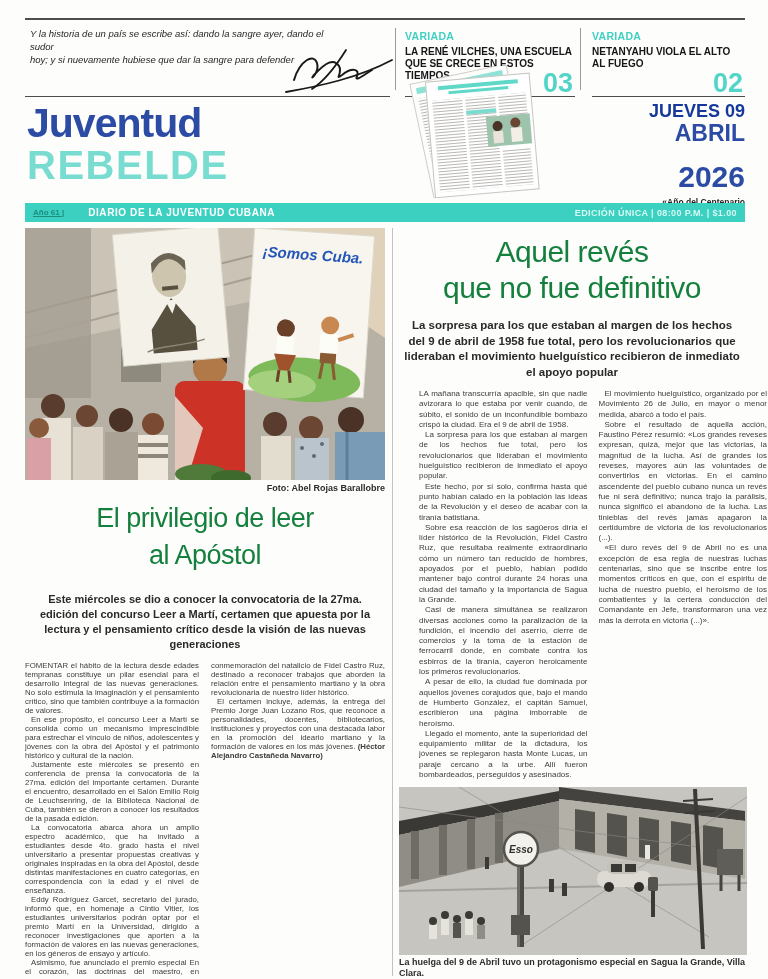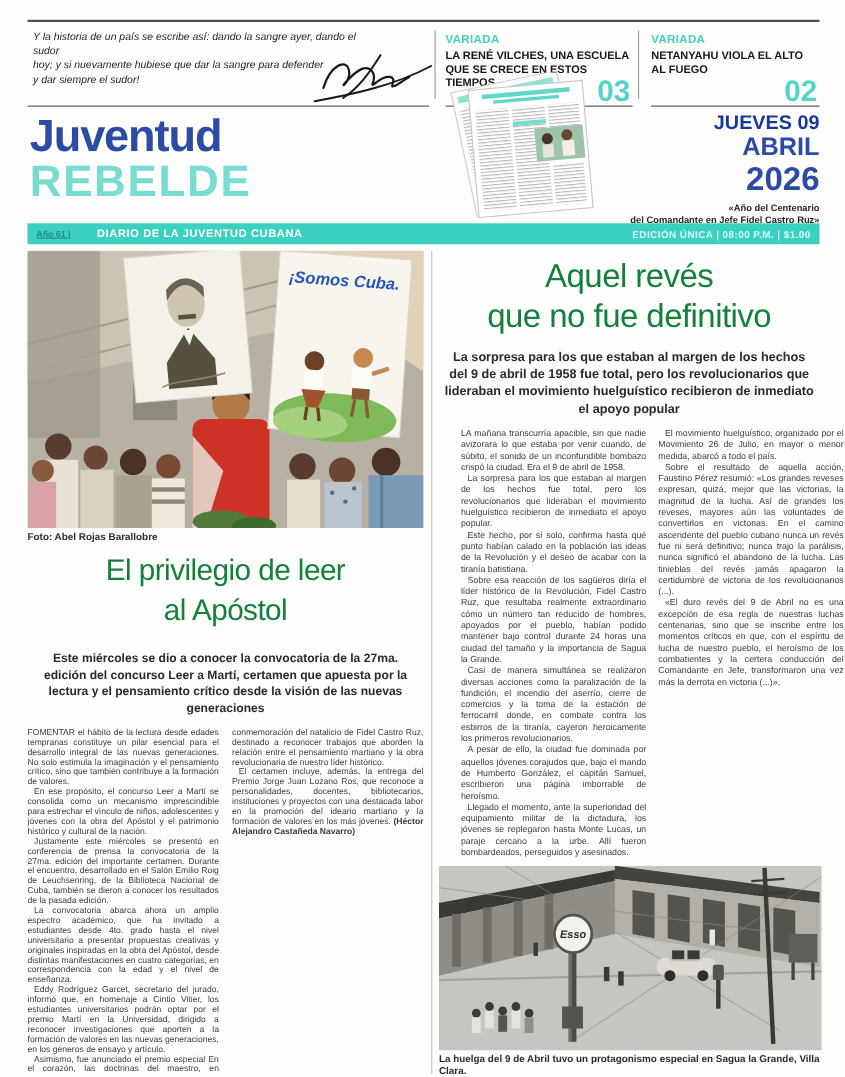--- a/index.html
+++ b/index.html
@@ -26,34 +26,34 @@
   .hdr-rule { top:96px; height:1px; background:#4d4d4d; }
   .hr1 { left:25px; width:365px; } .hr2 { left:405px; width:170px; } .hr3 { left:592px; width:153px; }
 
   
   .mast-title1 { left:27px; top:100px; font-size:41px; font-weight:bold; color:#2b4ba5; letter-spacing:-1px; }
   .mast-title2 { left:27px; top:143px; font-size:40px; font-weight:bold; color:#79dcd1; letter-spacing:1.5px; }
   .thumb { left:404px; top:66px; }
   .dateblock { right:23px; top:102px; text-align:right; line-height:1; }
   .date-day   { font-size:18px; font-weight:bold; color:#16389a; }
   .date-month { font-size:23px; font-weight:bold; color:#2b4ba5; margin-top:2px; }
-  .date-year  { font-size:30px; font-weight:bold; color:#2b4ba5; margin-top:4px; }
+  .date-year  { font-size:30px; font-weight:bold; color:#2b4ba5; margin-top:17px; }
   .slogan { margin-top:5px; font-size:8.5px; line-height:10.5px; color:#262626; font-weight:bold; }
 
   .tealbar { left:25px; top:203px; width:720px; height:19px; background:#3bd0c0;
              display:flex; align-items:center; padding:0 8px; color:#fff; }
   .bar-prefix { font-size:8px; font-weight:bold; color:#1d8d80; margin-right:24px;text-decoration:underline; }
   .bar-title { font-size:10px; font-weight:bold; letter-spacing:.6px; }
   .bar-right { margin-left:auto; font-size:9px; font-weight:bold; color:#d6f9f3; letter-spacing:.4px; }
 
   
   .main-divider { left:392px; top:228px; width:1px; height:748px; background:#c2c2c2; }
 
   .lphoto { left:25px; top:228px; }
-  .lcaption { left:25px; top:483px; width:360px; 
+  .lcaption { left:25px; top:483px; width:360px; text-align:right;
               font-size:9px; font-weight:bold; color:#2c2c2c; }
   .headline { text-align:center; font-weight:normal; color:#15803d; }
   .lheadline { left:25px; top:500px; width:360px; font-size:27px; line-height:37px; letter-spacing:-.5px; }
   .deck { text-align:center; font-weight:bold; color:#2a2a2a; }
   .ldeck { left:30px; top:592px; width:350px; font-size:11px; line-height:15px; }
   .body { column-count:2; column-fill:auto; text-align:justify; overflow:hidden; color:#3c3c3c; }
   .body p { text-indent:6px; }
   .body p:first-child { text-indent:0; }
   .lbody { left:25px; top:661px; width:360px; height:315px; column-gap:12px;
            font-size:7.8px; line-height:9px; }
@@ -70,21 +70,20 @@
 </head>
 <body>
 
 <div id="page">
 
   <div class="abs top-rule"></div>
 
   <div class="abs quote">
       <div class="qline">Y la historia de un país se escribe así: dando la sangre ayer, dando el sudor</div>
       <div class="qline">hoy; y si nuevamente hubiese que dar la sangre para defender</div>
-      <div class="qline">y dar siempre el sudor!</div>
     </div>
 
   <svg class="abs signature" width="118" height="52" viewBox="0 0 118 52">
     <path d="M12 36 C18 16 32 9 35 19 C38 29 26 38 32 31 C44 18 52 14 57 22 C61 29 52 37 60 31 C70 23 78 25 75 32 C72 39 83 30 90 26" stroke="#191919" stroke-width="2" fill="none" stroke-linecap="round"></path>
     <path d="M64 6 C54 22 44 36 30 45" stroke="#191919" stroke-width="1.8" fill="none" stroke-linecap="round"></path>
     <path d="M4 48 C38 42 76 34 110 16" stroke="#191919" stroke-width="1.8" fill="none" stroke-linecap="round"></path>
   </svg>
 
   <div class="abs vdiv vdiv1"></div>
   <div class="abs vdiv vdiv2"></div>

